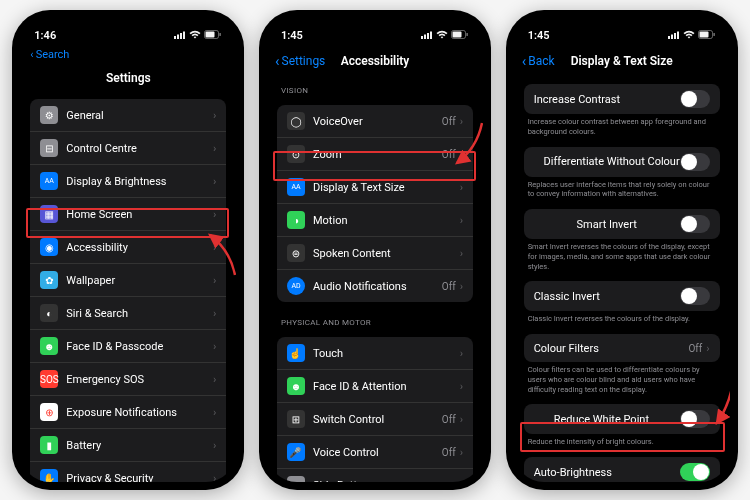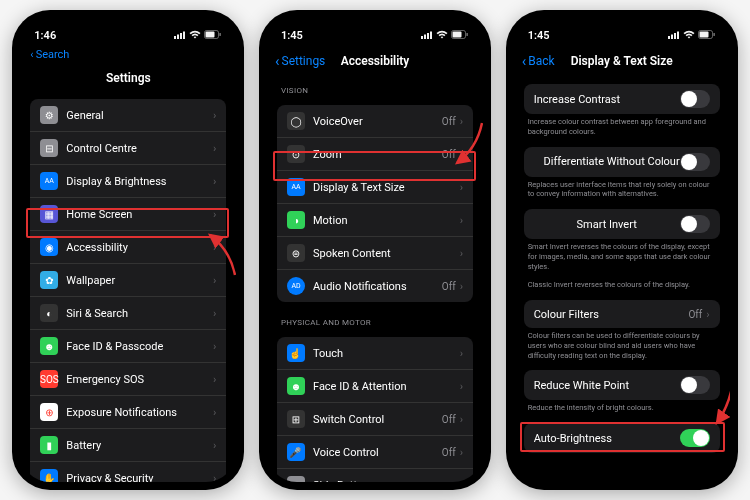--- a/index.html
+++ b/index.html
@@ -459,31 +459,39 @@
         <div class="footnote">Replaces user interface items that rely solely on colour to convey information with alternatives.</div>
         <div class="group" style="margin: 4px 10px 0px; text-align: center;">
           <div class="row" style="padding: 6px 10px;">
             <div class="label">Smart Invert</div>
             <div class="toggle">
               <div class="knob"></div>
             </div>
           </div>
         </div>
         <div class="footnote">Smart Invert reverses the colours of the display, except for images, media, and some apps that use dark colour styles.</div>
+        <div class="group" style="margin: 4px 10px 0px;">
+          <div class="row" style="padding: 6px 10px;">
+            <div class="label">Classic Invert</div>
+            <div class="toggle">
+              <div class="knob"></div>
+            </div>
+          </div>
+        </div>
         <div class="footnote">Classic Invert reverses the colours of the display.</div>
         <div class="group" style="margin: 4px 10px 0px;">
           <div class="row" style="padding: 6px 10px;">
             <div class="label">Colour Filters</div>
             <div class="value">Off</div>
             <div class="chevron">›</div>
           </div>
         </div>
         <div class="footnote">Colour filters can be used to differentiate colours by users who are colour blind and aid users who have difficulty reading text on the display.</div>
         <div class="group" style="margin: 4px 10px 0px;">
-          <div class="row" style="padding: 6px 10px;">
+          <div class="row" style="padding: 6px 10px; margin-left: 20px;">
             <div class="label">Reduce White Point</div>
             <div class="toggle">
               <div class="knob"></div>
             </div>
           </div>
         </div>
         <div class="footnote">Reduce the intensity of bright colours.</div>
         <div class="group" style="margin: 4px 10px 0px;">
           <div class="row" style="padding: 6px 10px;">
             <div class="label">Auto-Brightness</div>

